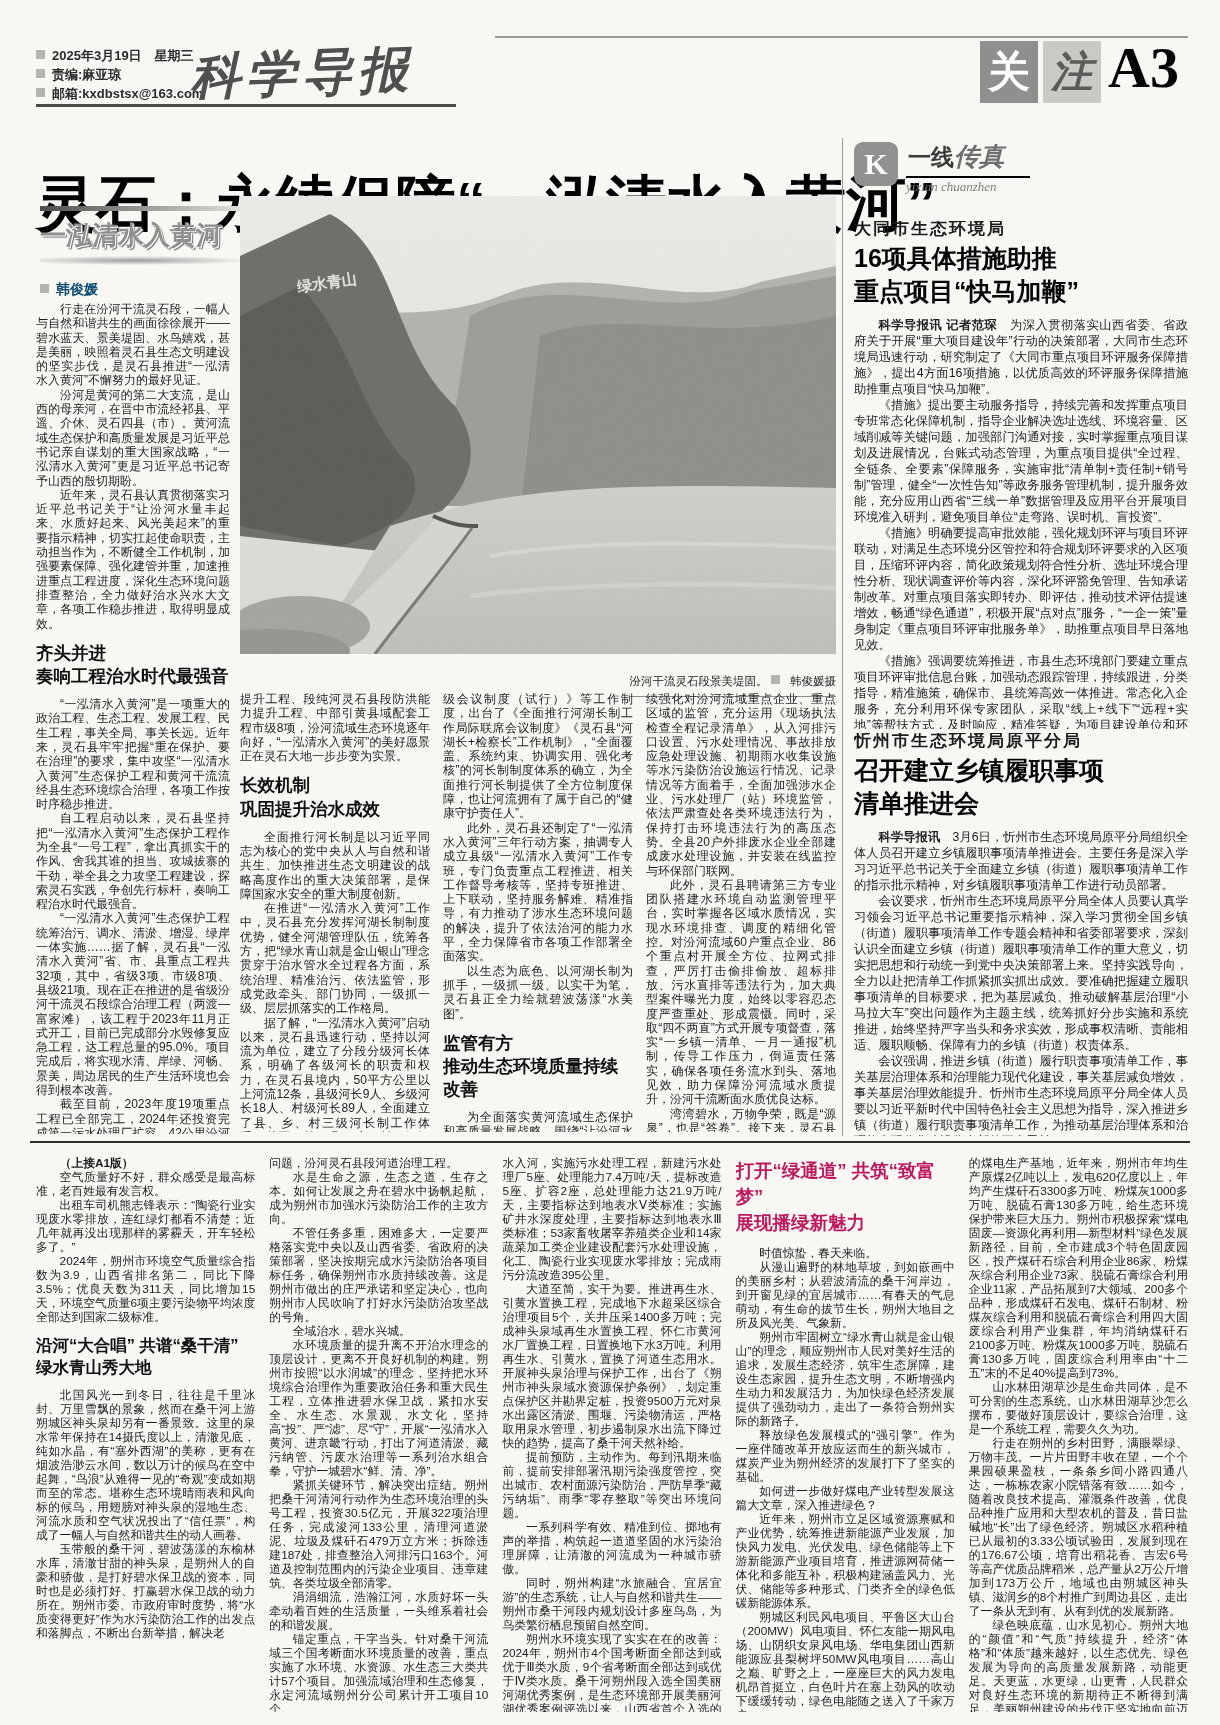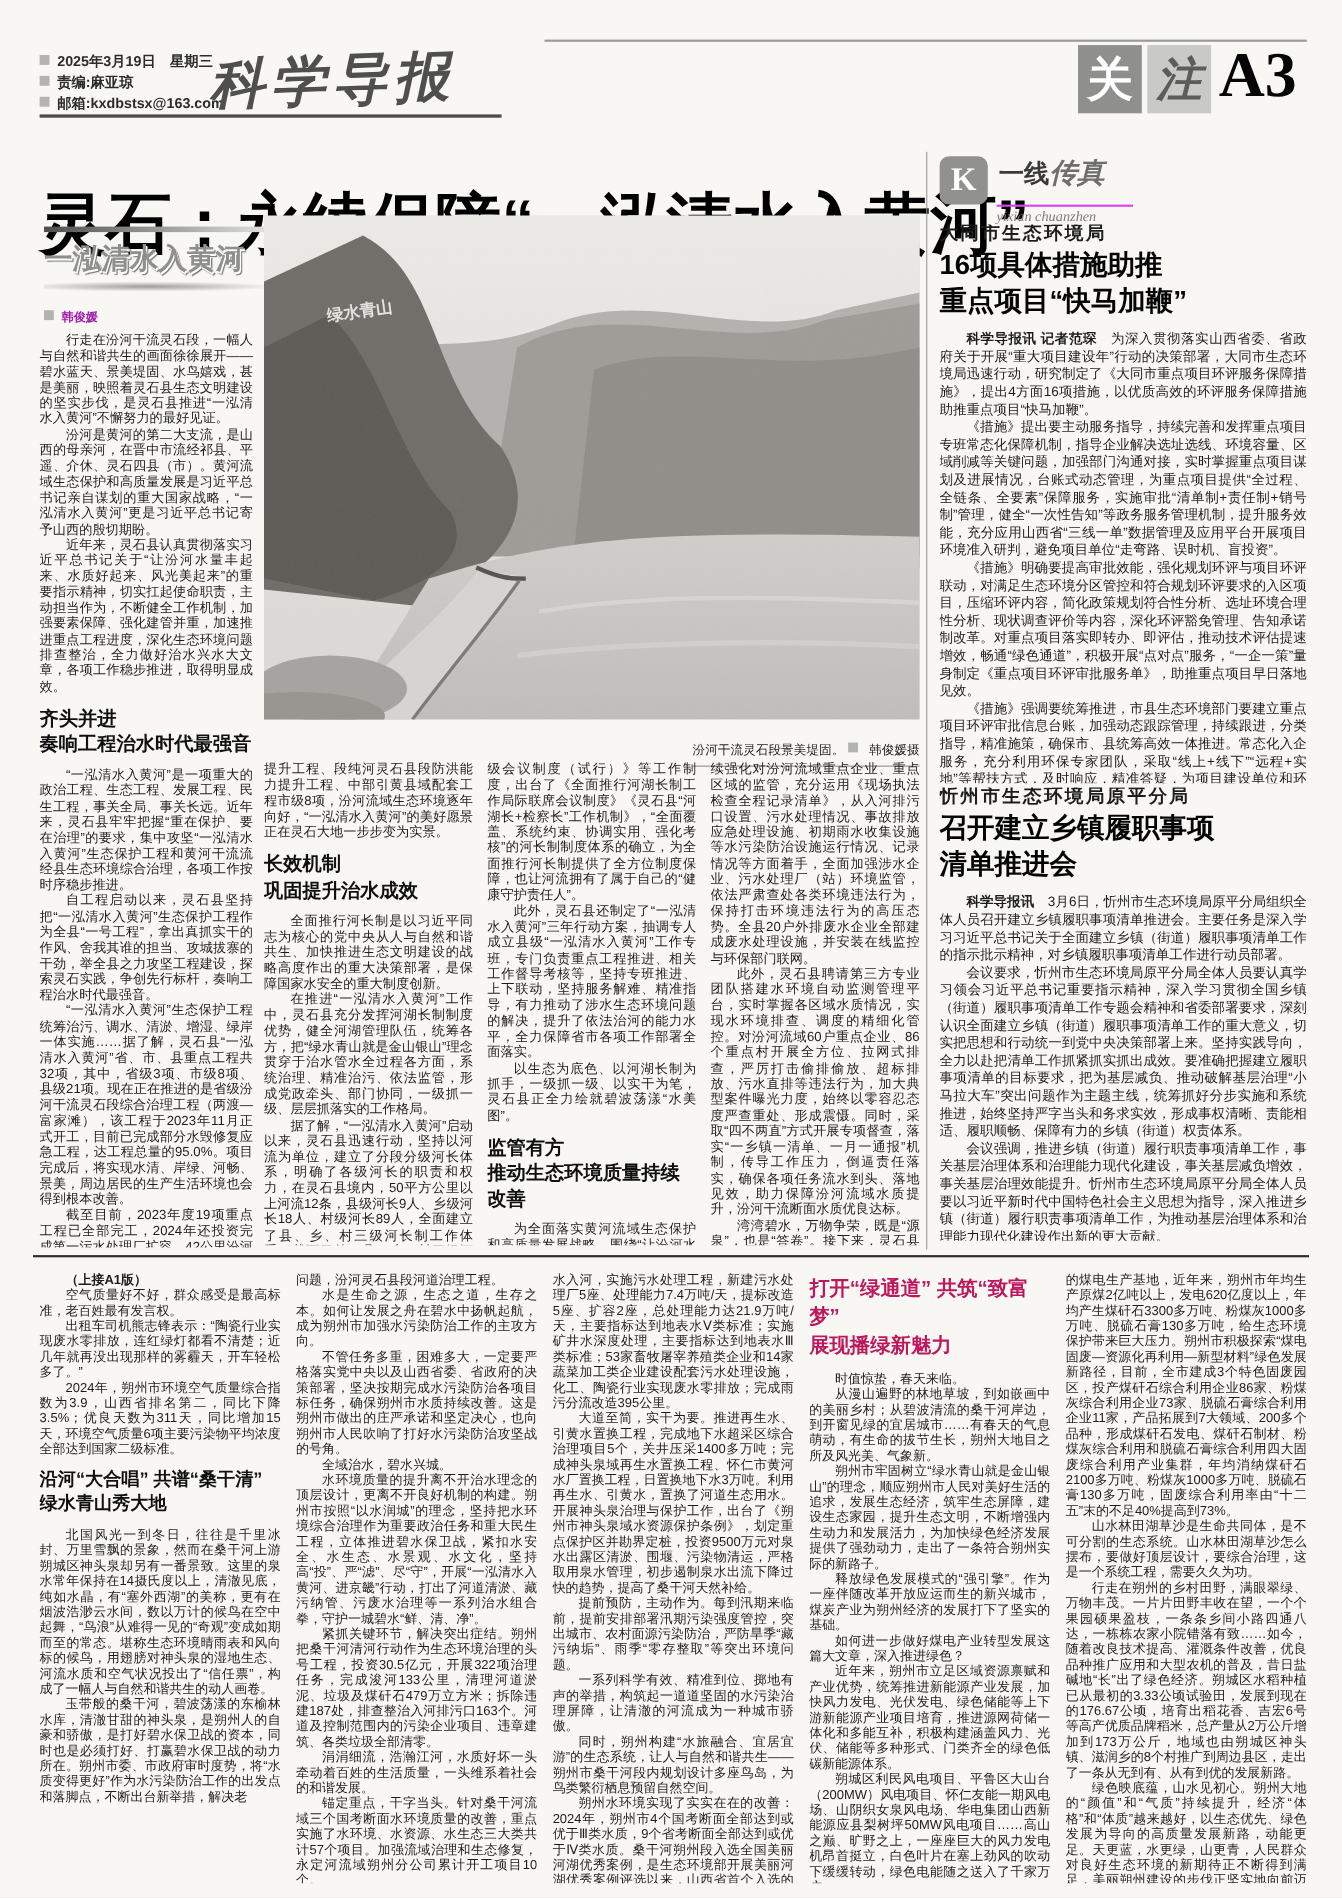--- a/index.html
+++ b/index.html
@@ -21,21 +21,21 @@
           font-size:58px;font-weight:900;color:#050505;}
   
   .headline{position:absolute;left:36px;top:124px;width:800px;font-size:60px;font-weight:900;color:#000;
             white-space:nowrap;letter-spacing:0;}
   
   .series{position:absolute;left:40px;top:206px;width:210px;}
   .series-bar{height:5px;background:linear-gradient(to right,#4e4e4c,#e6e6e3);margin-bottom:7px;}
   .series-text{font-size:26px;font-weight:900;color:#8f8f8d;white-space:nowrap;
                text-shadow:1px 1px 0 #ffffff,2px 2px 1px #6f6f6d;}
   .series-shadow{height:9px;margin-top:3px;background:radial-gradient(ellipse at 45% 50%,#9e9e9c 0%,rgba(158,158,156,0) 72%);}
-  .byline{position:absolute;left:40px;top:281px;font-size:11px;font-weight:700;color:#a21caf;}
+  .byline{position:absolute;left:40px;top:281px;font-size:14px;font-weight:700;color:#0c4a6e;}
   
   .col{overflow:hidden;text-align:justify;}
   .col1{position:absolute;left:36px;top:302px;width:194px;height:832px;font-size:12px;line-height:14.3px;}
   .photo-wrap{position:absolute;left:240px;top:196px;width:596px;}
   .photo{display:block;width:596px;height:458px;background:#dcdbd8;}
   .caption{margin:20px 0 0 auto;width:fit-content;font-size:11.5px;color:#222;border-bottom:1px solid #8e8e8c;
            padding-bottom:7px;}
   .cols234{position:absolute;left:240px;top:692px;width:596px;height:440px;display:flex;gap:13px;}
   .cols234 .col{flex:1;font-size:12px;line-height:14.3px;}
   .para{margin:0;text-indent:2em;}
@@ -43,26 +43,26 @@
   .para.jump{text-indent:2em;font-weight:700;}
   .lead{font-weight:700;}
   .subhead{font-size:17.5px;font-weight:800;color:#101010;line-height:1.32;margin:11px 0 9px;text-align:left;text-indent:0;}
   .bhead{font-size:18.5px;font-weight:800;color:#be185d;line-height:1.4;margin:2px 0 10px;text-align:left;text-indent:0;}
   
   .vrule{position:absolute;left:842px;top:138px;width:1px;height:998px;background:#9c9c9a;}
   .sidebar{position:absolute;left:854px;top:138px;width:334px;height:998px;overflow:hidden;}
   .badge{display:flex;align-items:flex-start;gap:8px;height:58px;}
   .badge-k{width:44px;height:44px;border-radius:9px;background:#919190;color:#fff;display:flex;align-items:center;
            justify-content:center;font-family:"Liberation Serif",serif;font-size:30px;font-weight:900;margin-top:4px;}
-  .badge-title{border-bottom:2px solid #d946ef;padding:2px 26px 13px 2px;white-space:nowrap;}
+  .badge-title{border-bottom:2px solid #000000;padding:2px 26px 3px 2px;white-space:nowrap;}
   .badge-bold{font-size:23px;font-weight:900;color:#3a3a38;}
   .badge-script{font-size:25px;font-weight:700;font-style:italic;font-family:"Liberation Serif",serif;color:#6e6e6c;}
   .badge-pinyin{font-size:13px;font-style:italic;color:#7c7c7a;font-family:"Liberation Serif",serif;margin-top:1px;}
   .sb-article{text-align:justify;font-size:12.3px;line-height:16px;}
-  .sb-article.a1{height:508px;overflow:hidden;margin-top:8px;}
+  .sb-article.a1{height:508px;overflow:hidden;margin-top:25px;}
   .sb-article.a2{height:412px;overflow:hidden;margin-top:4px;}
   .kicker{font-size:17px;font-weight:600;letter-spacing:2px;color:#1d1d1d;text-align:left;}
   .sb-head{font-size:25px;font-weight:900;color:#050505;line-height:1.3;margin:5px 0 10px;text-align:left;}
   
   .midrule{position:absolute;left:30px;top:1141px;width:1160px;height:2px;background:#2e2e2c;}
   .bottom{position:absolute;left:36px;top:1156px;width:1152px;height:556px;display:flex;gap:14px;}
   .bottom .col{flex:1;font-size:11.8px;line-height:14px;}
   .bottom .subhead{font-size:16.5px;}
 </style>
 </head>

